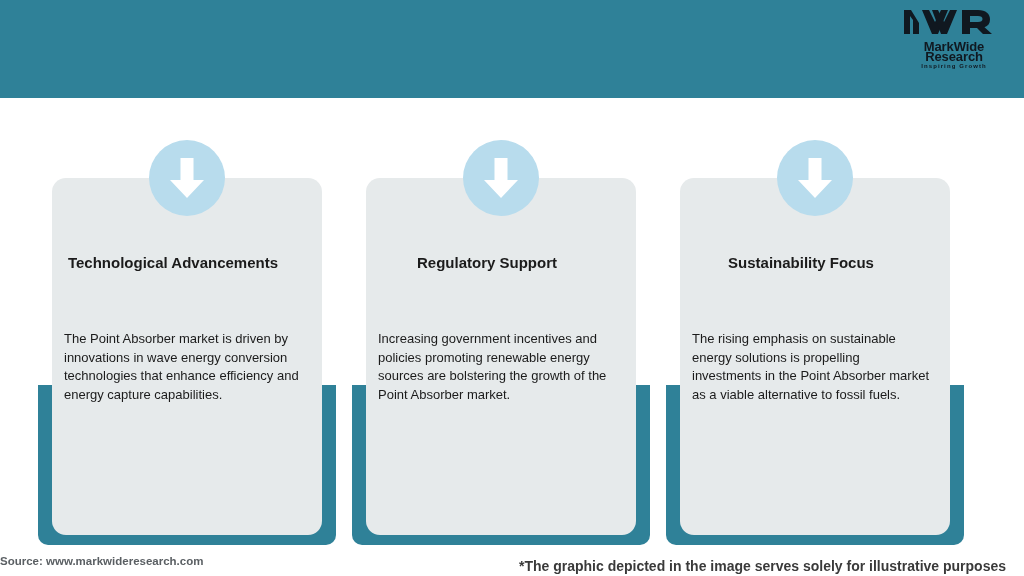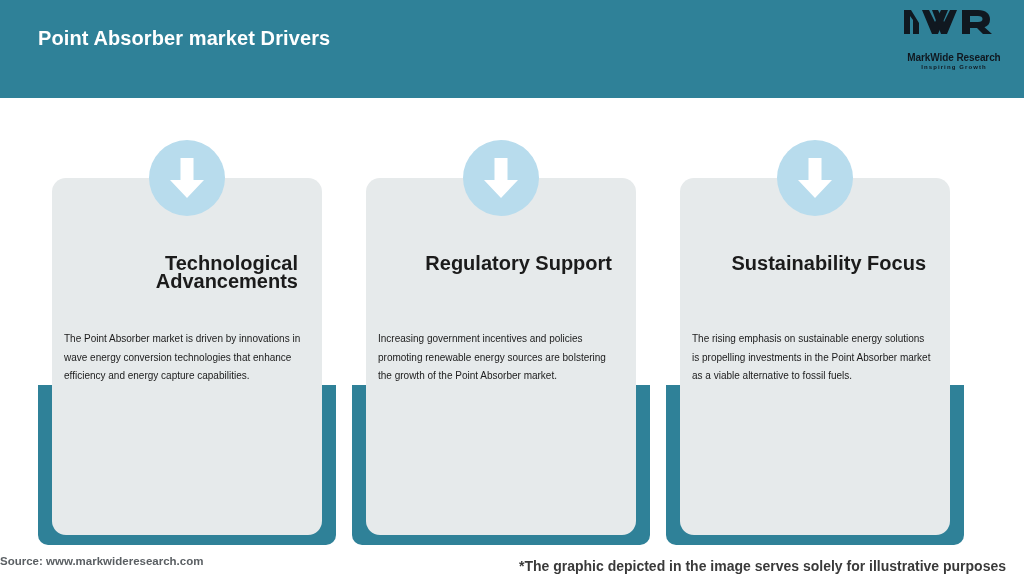--- a/index.html
+++ b/index.html
@@ -47,26 +47,26 @@
     width: 104px;
     height: 54px;
     text-align: center;
   }
   .logo-mark {
     display: block;
     height: 28px;
   }
   .logo-name {
     display: block;
-    font-size: 10px;
+    font-size: 13px;
     font-weight: bold;
     color: #101820;
     letter-spacing: -0.1px;
     line-height: 10px;
-    margin-top: 17px;
+    margin-top: 6px;
   }
   .logo-tagline {
     display: block;
     font-size: 6px;
     font-weight: bold;
     color: #101820;
     letter-spacing: 1.1px;
     line-height: 8px;
   }
 
@@ -126,33 +126,33 @@
     left: 50%;
     top: 50%;
     transform: translate(-50%, -50%);
   }
 
   .card-title {
     position: absolute;
     left: 10px;
     top: 114px;
     width: 250px;
-    text-align: right;
-    font-size: 20px;
+    text-align: center;
+    font-size: 15px;
     font-weight: bold;
     color: #1b1b1b;
     line-height: 18px;
   }
 
   .card-desc {
     position: absolute;
     left: 26px;
     top: 190px;
     width: 240px;
-    font-size: 10px;
+    font-size: 13px;
     color: #1b1b1b;
     line-height: 18.5px;
     text-align: left;
   }
 
   
   .footer-source {
     position: absolute;
     left: 0;
     top: 555px;
@@ -170,21 +170,20 @@
     color: #3a3a3a;
     white-space: nowrap;
   }
 </style>
 </head>
 <body>
 
 <div id="slide">
 
   <div class="header-band"></div>
-  <div class="header-title">Point Absorber market Drivers</div>
 
   <div class="logo">
     <span class="logo-mark">
       <svg width="104" height="28" viewBox="0 0 104 28" xmlns="http://www.w3.org/2000/svg">
         <g fill="#101820">
           <path d="M2 26 L2 2 L9 2 L17 15 L17 26 L11 26 L11 12 L8 8 L8 26 Z"></path>
           <path d="M20 2 L27 2 L33 14 L39 2 L46 2 L36 26 L30 26 Z"></path>
           <path d="M30 2 L36 2 L42 14 L48 2 L55 2 L45 26 L39 26 Z"></path>
           <path d="M60 26 L60 2 L76 2 C84 2 88 6 88 11.5 C88 15.5 86 18 82.5 19.3 L90 26 L81 26 L75 20 L68 20 L68 26 Z M68 8 L68 14 L76 14 C79 14 80.5 12.8 80.5 11 C80.5 9.2 79 8 76 8 Z"></path>
         </g>

